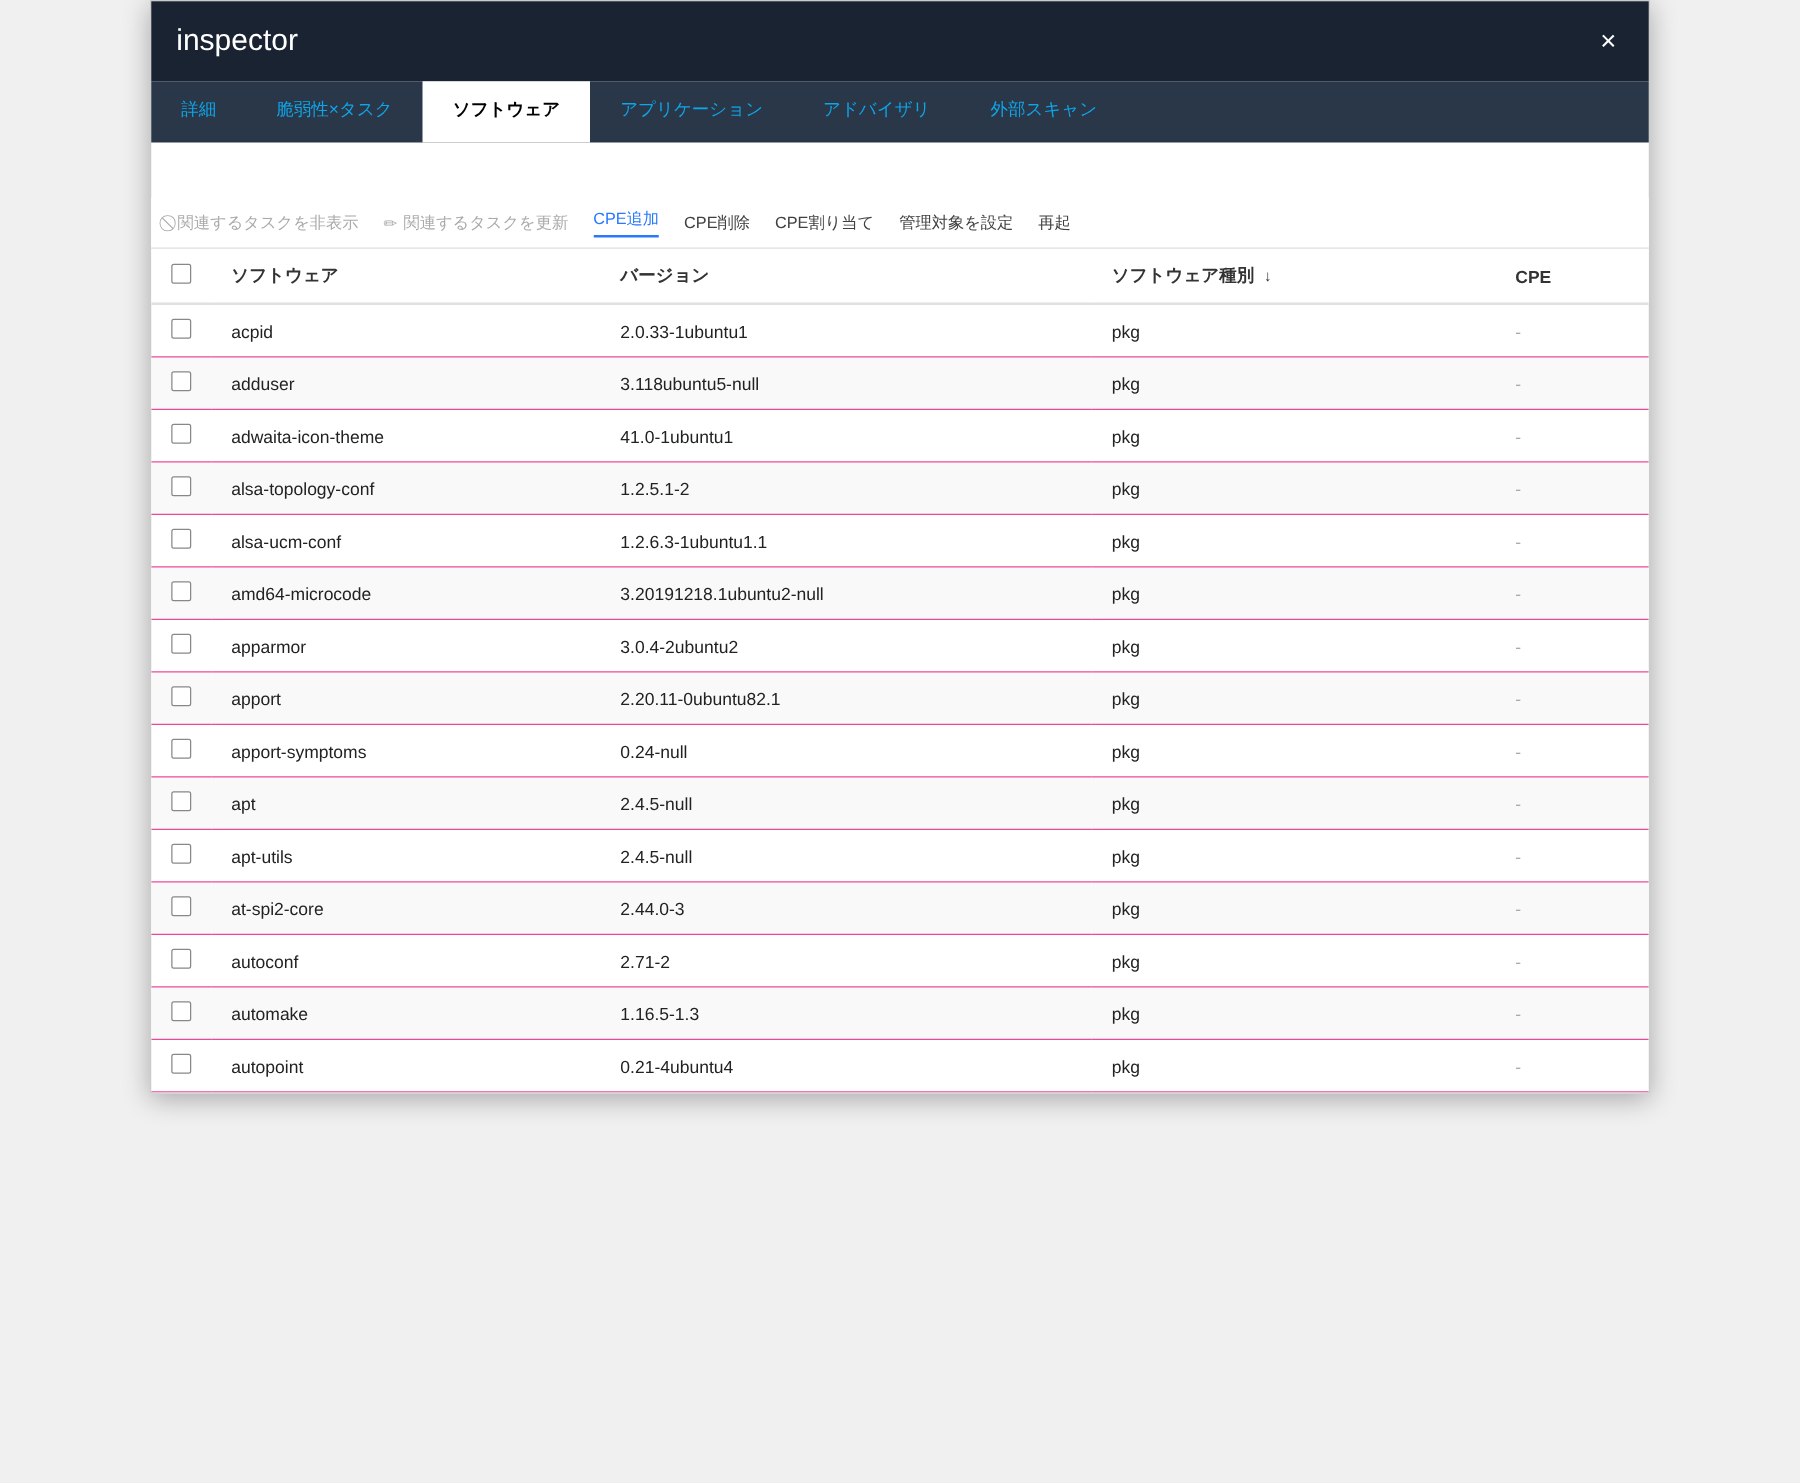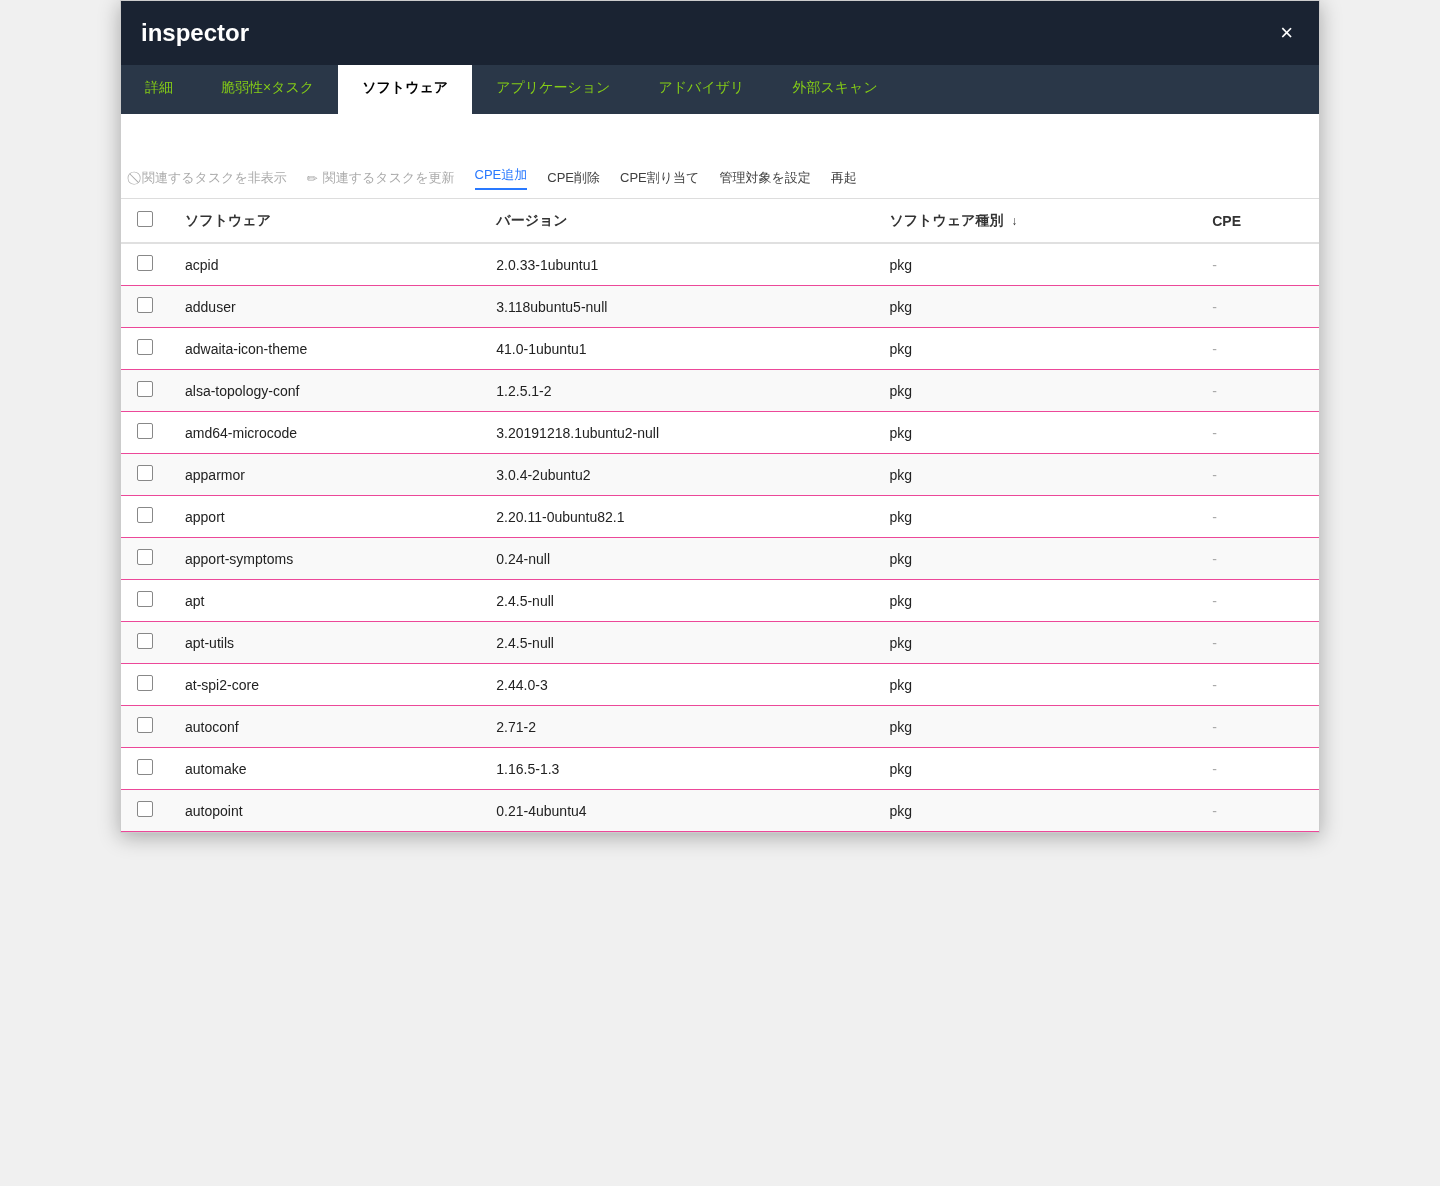--- a/index.html
+++ b/index.html
@@ -21,40 +21,40 @@
     .title-bar {
       background: #1a2332;
       color: #ffffff;
       padding: 18px 20px;
       display: flex;
       justify-content: space-between;
       align-items: center;
     }
     .title-bar-title {
       font-size: 24px;
-      font-weight: 700;
+      font-weight: 400;
       color: #ffffff;
     }
     .close-btn {
       font-size: 22px;
       cursor: pointer;
       color: #ffffff;
       background: none;
       border: none;
       line-height: 1;
       padding: 2px 6px;
     }
     .tab-bar {
       background: #2a3748;
       display: flex;
       align-items: stretch;
     }
     .tab {
       padding: 14px 24px;
-      color: #84cc16;
+      color: #0ea5e9;
       font-size: 14px;
       cursor: pointer;
       border-bottom: 3px solid transparent;
       white-space: nowrap;
     }
     .tab.active {
       background: #ffffff;
       color: #000000;
       border-bottom: 3px solid transparent;
       font-weight: 600;
@@ -232,20 +232,27 @@
           </tr>
           <tr>
             <td><span class="checkbox"></span></td>
             <td>alsa-topology-conf</td>
             <td>1.2.5.1-2</td>
             <td>pkg</td>
             <td class="cpe-dash">-</td>
           </tr>
           <tr>
             <td><span class="checkbox"></span></td>
+            <td>alsa-ucm-conf</td>
+            <td>1.2.6.3-1ubuntu1.1</td>
+            <td>pkg</td>
+            <td class="cpe-dash">-</td>
+          </tr>
+          <tr>
+            <td><span class="checkbox"></span></td>
             <td>amd64-microcode</td>
             <td>3.20191218.1ubuntu2-null</td>
             <td>pkg</td>
             <td class="cpe-dash">-</td>
           </tr>
           <tr>
             <td><span class="checkbox"></span></td>
             <td>apparmor</td>
             <td>3.0.4-2ubuntu2</td>
             <td>pkg</td>

